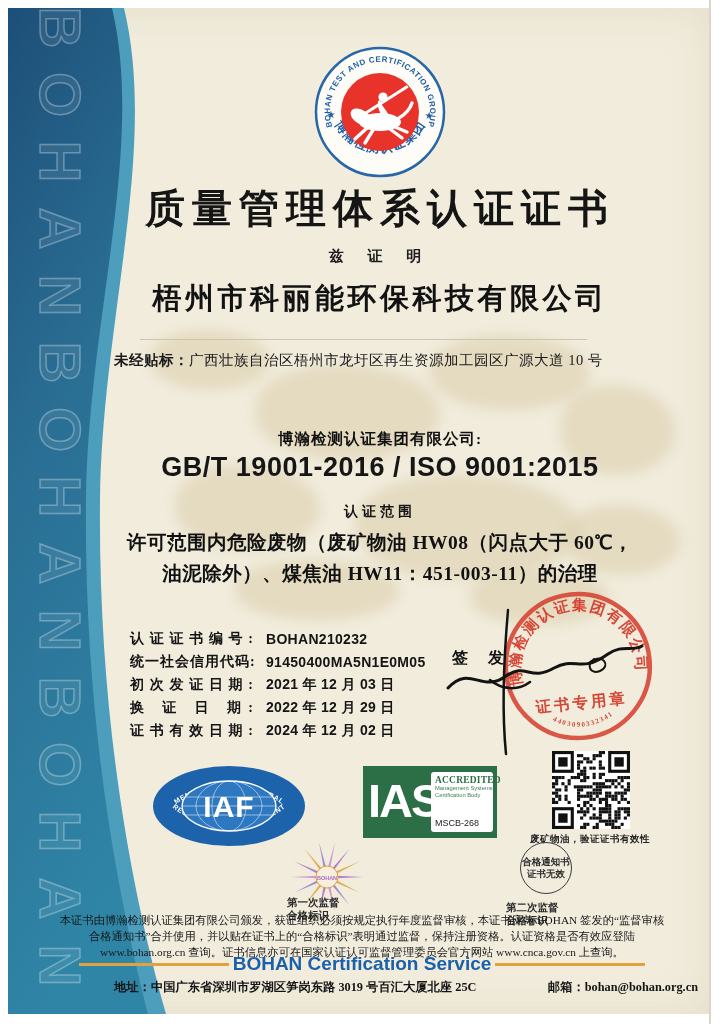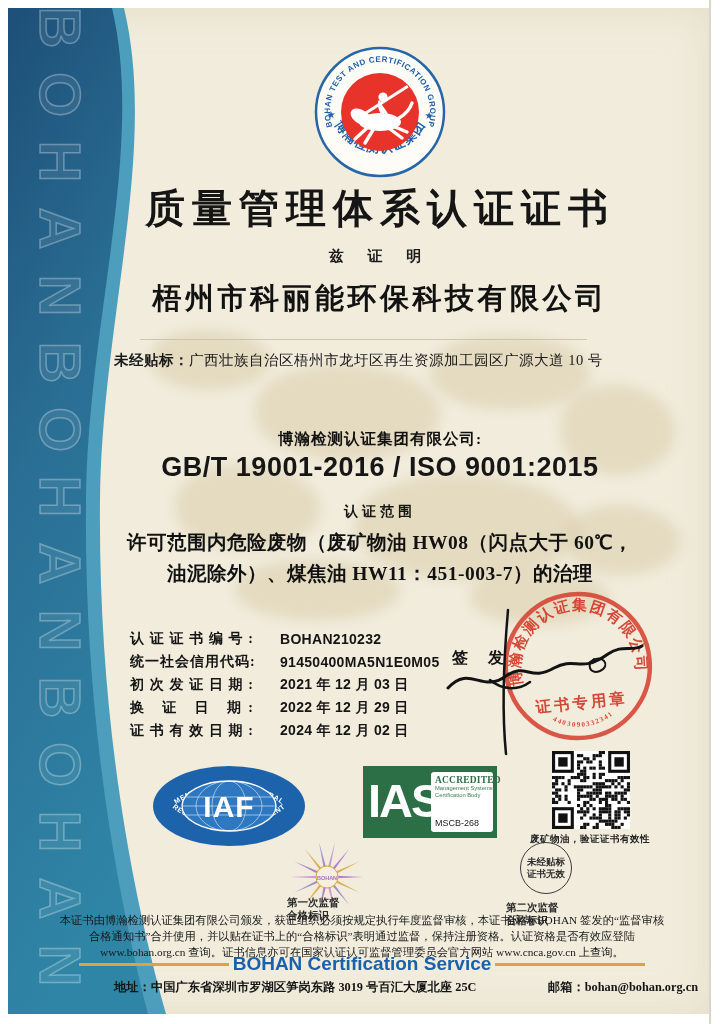--- a/index.html
+++ b/index.html
@@ -44,21 +44,21 @@
             font-size:15.5px;font-weight:bold;letter-spacing:1px;color:#111;}
   .std{position:absolute;left:60px;top:452px;width:640px;text-align:center;
        font-family:"Liberation Sans", sans-serif;font-size:27px;font-weight:bold;color:#161616;letter-spacing:.5px;}
   .scope-head{position:absolute;left:60px;top:503px;width:640px;text-align:center;
               font-size:14px;font-weight:600;letter-spacing:4px;color:#151515;}
   .scope{position:absolute;left:60px;top:527px;width:640px;text-align:center;
          font-size:19.5px;font-weight:600;color:#111;line-height:31px;letter-spacing:.5px;}
 
   .fields{position:absolute;left:130px;top:628px;font-size:14px;color:#141414;}
   .frow{display:flex;height:22.8px;align-items:center;}
-  .frow .flbl{width:124px;letter-spacing:1px;font-weight:600;text-align:justify;text-align-last:justify;margin-right:26px;white-space:nowrap;}
+  .frow .flbl{width:124px;letter-spacing:1px;font-weight:600;text-align:justify;text-align-last:justify;margin-right:12px;white-space:nowrap;}
   .frow .fval{font-family:"Liberation Sans", sans-serif;font-weight:bold;letter-spacing:.3px;}
 
   .sign-label{position:absolute;left:452px;top:648px;font-size:16px;font-weight:600;letter-spacing:8px;color:#141414;}
 
   #stamp{position:absolute;left:488px;top:578px;transform:rotate(-6deg);opacity:.93;}
   #signature{position:absolute;left:430px;top:596px;}
 
   #iaf{position:absolute;left:150px;top:764px;}
   .ias{position:absolute;left:363px;top:766px;width:134px;height:72px;background:#2c6e45;}
   .ias .ias-word{position:absolute;left:5px;top:7px;font-family:"Liberation Sans", sans-serif;
@@ -179,21 +179,21 @@
   <div class="addr" id="addr1">
     <span class="lbl">未经贴标：</span>
     <span class="txt">广西壮族自治区梧州市龙圩区再生资源加工园区广源大道 10 号</span>
   </div>
 
   <div class="std-head">博瀚检测认证集团有限公司:</div>
   <div class="std">GB/T 19001-2016 / ISO 9001:2015</div>
   <div class="scope-head">认证范围</div>
   <div class="scope">
     <span>许可范围内危险废物（废矿物油 HW08（闪点大于 60℃，</span><br>
-    <span>油泥除外）、煤焦油 HW11：451-003-7）的治理</span>
+    <span>油泥除外）、煤焦油 HW11：451-003-11）的治理</span>
   </div>
 
   <div class="fields">
     <div class="frow">
       <span class="flbl">认证证书编号:</span>
       <span class="fval">BOHAN210232</span>
     </div>
     <div class="frow">
       <span class="flbl">统一社会信用代码:</span>
       <span class="fval">91450400MA5N1E0M05</span>
@@ -510,21 +510,21 @@
       <polygon points="44.574613375769104,32.24932825735508 62.4456328669144,11.854066631150921 46.53839897919828,33.81539501756022" fill="#a86bc6" opacity="0.85"></polygon>
       <polygon points="47.48447467062953,35.00173641104183 72.43487924448709,24.3801853917679 48.57429346092866,37.26476844748454" fill="#d9a33c" opacity="0.85"></polygon>
       <circle cx="40" cy="40" r="11" fill="#f6efdd" stroke="#d9a33c" stroke-width="1"></circle>
       <text x="40" y="43" text-anchor="middle" font-size="5.5" fill="#a86bc6" font-family="Liberation Sans, sans-serif" font-weight="bold">BOHAN</text>
     </svg>
   <div class="mark-cap" id="cap1">
     <span>第一次监督</span><br>
     <span>合格标识</span>
   </div>
   <div class="nolabel-circle">
-    <span>未经贴标</span><br>
+    <span>合格通知书</span><br>
     <span>证书无效</span>
   </div>
   <div class="mark-cap" id="cap2">
     <span>第二次监督</span><br>
     <span>合格标识</span>
   </div>
 
   <div class="para">
     <span>本证书由博瀚检测认证集团有限公司颁发，获证组织必须按规定执行年度监督审核，本证书应与 BOHAN 签发的“监督审核</span>
     <span>合格通知书”合并使用，并以贴在证书上的“合格标识”表明通过监督，保持注册资格。认证资格是否有效应登陆</span>

